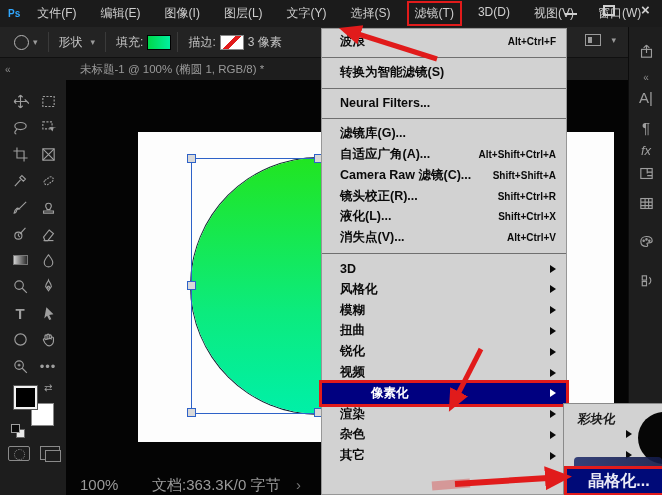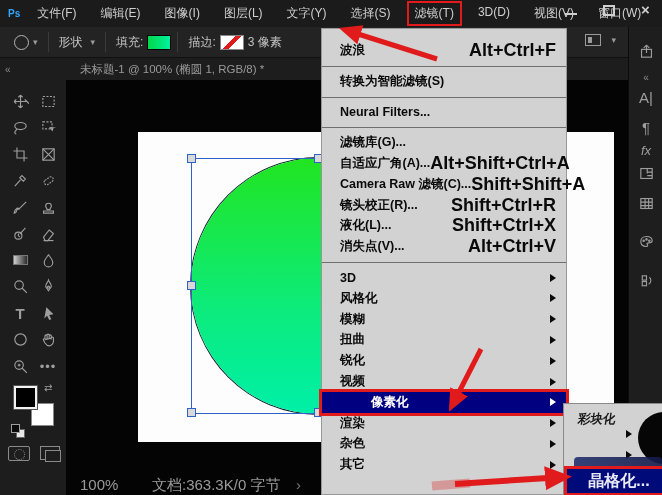--- a/index.html
+++ b/index.html
@@ -67,24 +67,24 @@
   #status-doc{position:absolute;left:86px;top:6px;}
   #status-chev{position:absolute;left:230px;top:6px;color:#777;}
 
   
   #right-rail{position:absolute;right:0;top:27px;width:34px;bottom:0;background:#1e1e1e;border-left:1px solid #0c0c0c;z-index:6;}
   .rail-ic{position:absolute;left:0;width:34px;text-align:center;color:#9e9e9e;font-size:13px;}
   .rail-ic svg{stroke:#9e9e9e;fill:none;stroke-width:1.6;}
 
   
   #filter-menu{position:absolute;left:321px;top:28px;width:246px;height:467px;background:#d2d2d2;
-     border:1px solid #979797;padding-top:11px;z-index:40;}
+     border:1px solid #979797;padding-top:2px;z-index:40;}
   .fm-item{position:relative;height:20.8px;display:flex;align-items:center;padding:0 10px 0 18px;}
   .fm-label{font-size:12.5px;font-weight:700;color:#0a0a0a;flex:1;white-space:nowrap;}
-  .fm-shortcut{font-size:18px;font-weight:700;color:#0a0a0a;white-space:nowrap;}
+  .fm-shortcut{font-size:10px;font-weight:700;color:#0a0a0a;white-space:nowrap;}
   .fm-sub{width:0;height:0;border-left:6px solid #0a0a0a;border-top:4px solid transparent;border-bottom:4px solid transparent;margin-left:6px;}
   .fm-sep{height:10px;position:relative;}
   .fm-sep::after{content:"";position:absolute;left:0;right:0;top:5px;border-top:1px solid #6f6f6f;}
   .fm-item.hl{background:#000080;}
   .fm-item.hl .fm-label{color:#fff;margin-left:31px;}
   .fm-item.redbox{outline:3px solid #e11b1b;outline-offset:0;}
 
   
   #submenu{position:absolute;left:563px;top:403px;width:110px;height:92px;background:#d2d2d2;border:1px solid #8a8a8a;z-index:41;}
   #sub-item-facet{position:absolute;left:14px;top:7px;font-size:12.5px;font-weight:700;color:#1a1a1a;transform:skewX(-8deg);}

